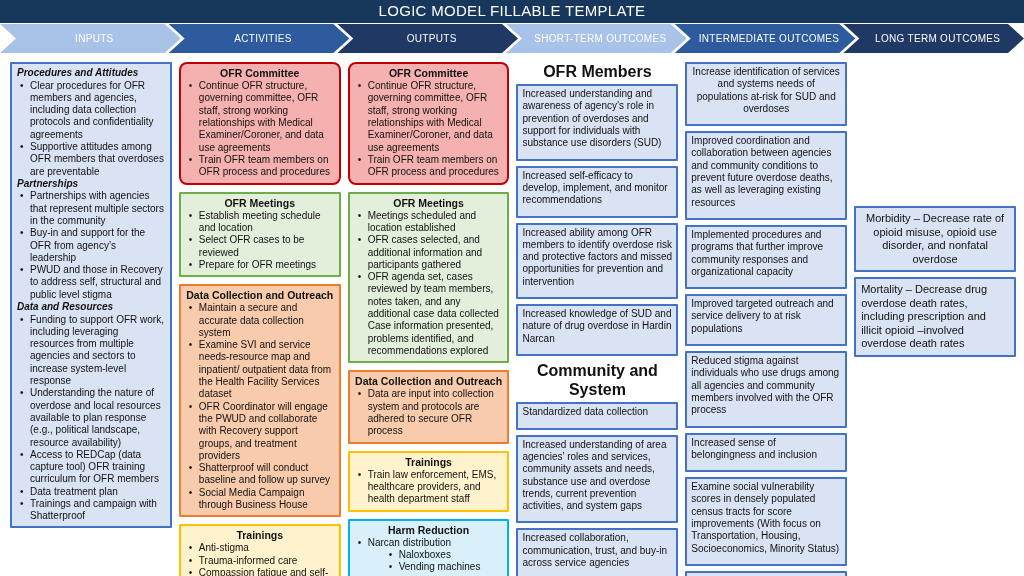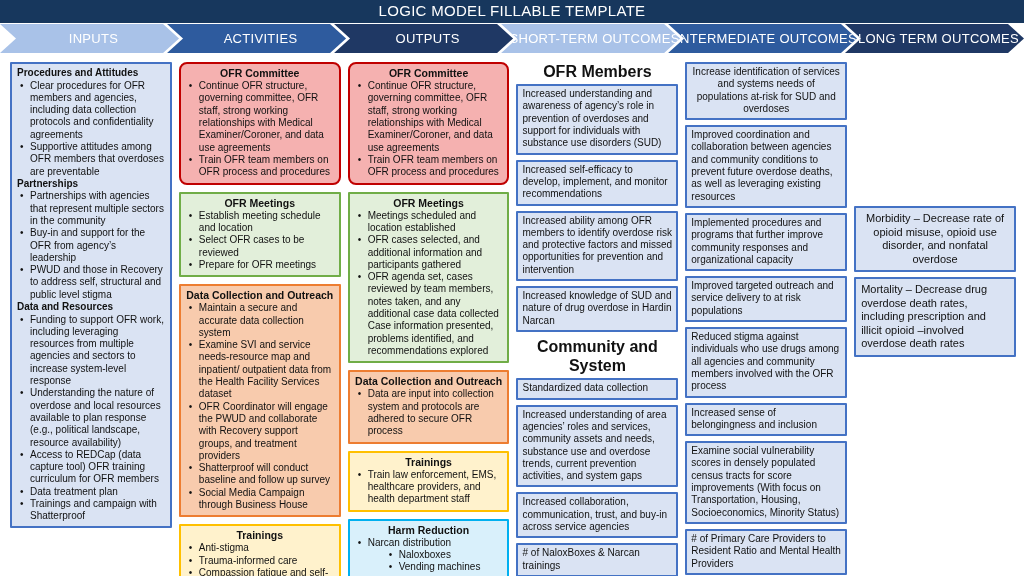--- a/index.html
+++ b/index.html
@@ -9,21 +9,21 @@
   
   .titlebar {
     height: 23px; background: #17375d; color: #fff;
     text-align: center; font-size: 15px; line-height: 22px; letter-spacing: .3px;
   }
 
   
   .stageband { display: flex; height: 29px; margin-top: 1px; }
   .stage {
     flex: 1 1 0; position: relative; display: flex; align-items: center; justify-content: center;
-    color: #fff; font-size: 13px; letter-spacing: .3px; white-space: nowrap;
+    color: #fff; font-size: 10px; letter-spacing: .3px; white-space: nowrap;
     clip-path: polygon(16px 50%, 0 0, calc(100% - 16px) 0, 100% 50%, calc(100% - 16px) 100%, 0 100%);
     margin-right: -12px; padding-left: 8px;
   }
   .stage:last-child { margin-right: 0; }
   .stage.light  { background: #a9c2e8; }
   .stage.medium { background: #2e5b9e; }
   .stage.dark   { background: #1f3864; }
 
   
   .main { display: flex; gap: 7px; padding: 9px 8px 6px 10px; align-items: flex-start; height: 523px; }
@@ -40,25 +40,25 @@
 
   .panel-blue { background: #dae3f3; border-color: #4472c4; }
   .red    { background: #f5b1b0; border-color: #c00000; border-radius: 8px; }
   .green  { background: #e2efda; border-color: #70ad47; }
   .orange { background: #f8cbad; border-color: #ed7d31; }
   .yellow { background: #fff2cc; border-color: #ffc000; }
   .cyan   { background: #d9f0fb; border-color: #00b0f0; }
 
   
   .inputs-panel { height: 100%; padding: 3px 5px; }
-  .sec-h { font-weight: bold; font-size: 10px; line-height: 1.25; }
+  .sec-h { font-weight: bold; font-size: 10px; line-height: 1.25; font-style: italic; }
 
   
   .group-h { font-weight: bold; text-align: center; font-size: 16px; line-height: 1.2; margin-bottom: 3px; }
-  .ocol .box { margin-bottom: 5px; padding: 2px 4px 3px 4px; }
+  .ocol .box { margin-bottom: 5px; padding: 2px 4px 9px 4px; }
   .center { text-align: center; }
   .longterm { padding-top: 144px; }
   .longterm .box { padding: 4px 5px; }
 </style>
 </head>
 <body>
 
 <div class="titlebar">LOGIC MODEL FILLABLE TEMPLATE</div>
 
 <div class="stageband">

